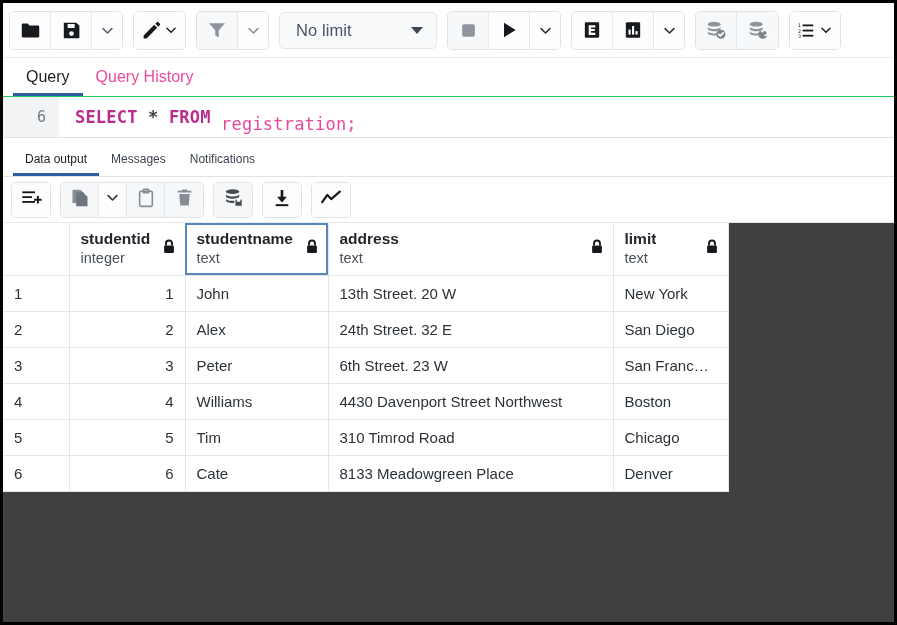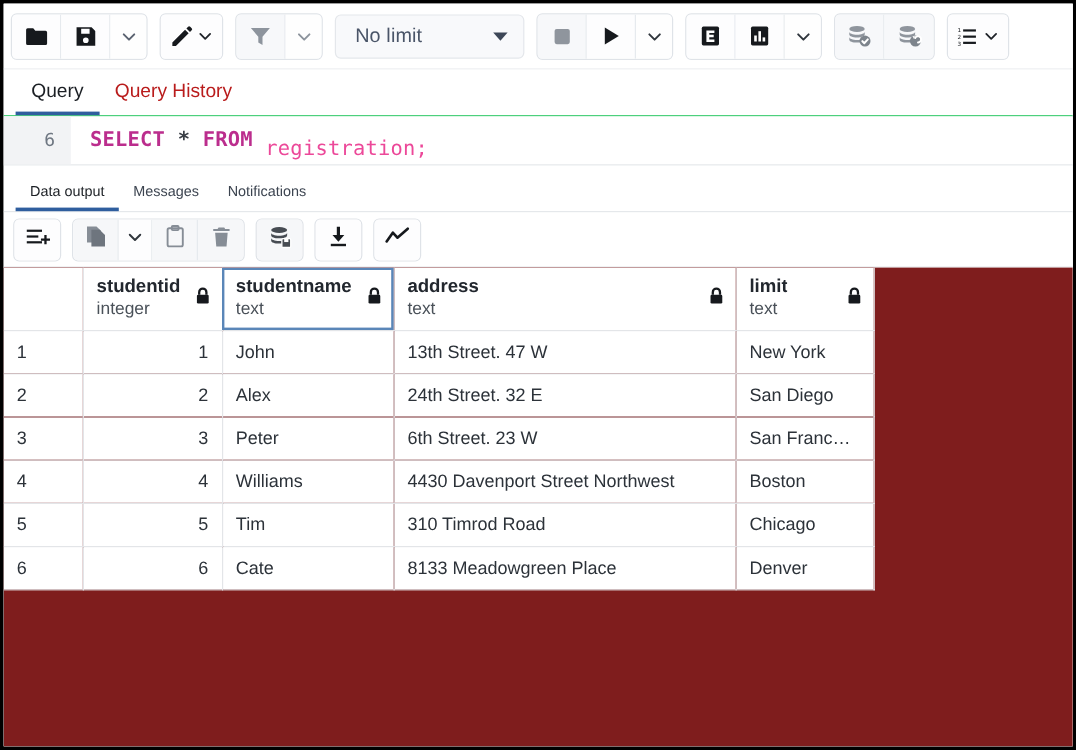--- a/index.html
+++ b/index.html
@@ -104,21 +104,21 @@
     height: 38px;
     min-height: 38px;
     display: flex;
     align-items: flex-end;
     padding-left: 10px;
     background: #ffffff;
     border-bottom: 1px solid #22c55e;
   }
   .qtab {
     font-size: 16px;
-    color: #b91c1c;
+    color: #ec4899;
     padding: 4px 13px 7px 13px;
     cursor: pointer;
     border-bottom: 3px solid transparent;
     white-space: nowrap;
   }
   .qtab.active {
     color: #1b1f24;
     border-bottom-color: #2f5e9e;
   }
 
@@ -213,21 +213,21 @@
     box-sizing: border-box;
   }
   .gbtn:last-child { border-right: none; }
   .gbtn.caret { min-width: 28px; }
   .gbtn.dim { background: #f6f7f9; }
 
   
   .grid-wrap {
     flex: 1;
     position: relative;
-    background: #7f1d1d;
+    background: #404040;
     overflow: hidden;
   }
   table.dgrid {
     border-collapse: collapse;
     table-layout: fixed;
     width: 725px;
     font-size: 15px;
   }
   table.dgrid th, table.dgrid td {
     border-right: 1px solid #e3e5e8;
@@ -647,21 +647,21 @@
               </span>
             </div>
           </th>
         </tr>
       </thead>
       <tbody>
         <tr>
           <td class="rownum">1</td>
           <td class="num">1</td>
           <td>John</td>
-          <td>13th Street. 47 W</td>
+          <td>13th Street. 20 W</td>
           <td>New York</td>
         </tr>
         <tr>
           <td class="rownum">2</td>
           <td class="num">2</td>
           <td>Alex</td>
           <td>24th Street. 32 E</td>
           <td>San Diego</td>
         </tr>
         <tr>

